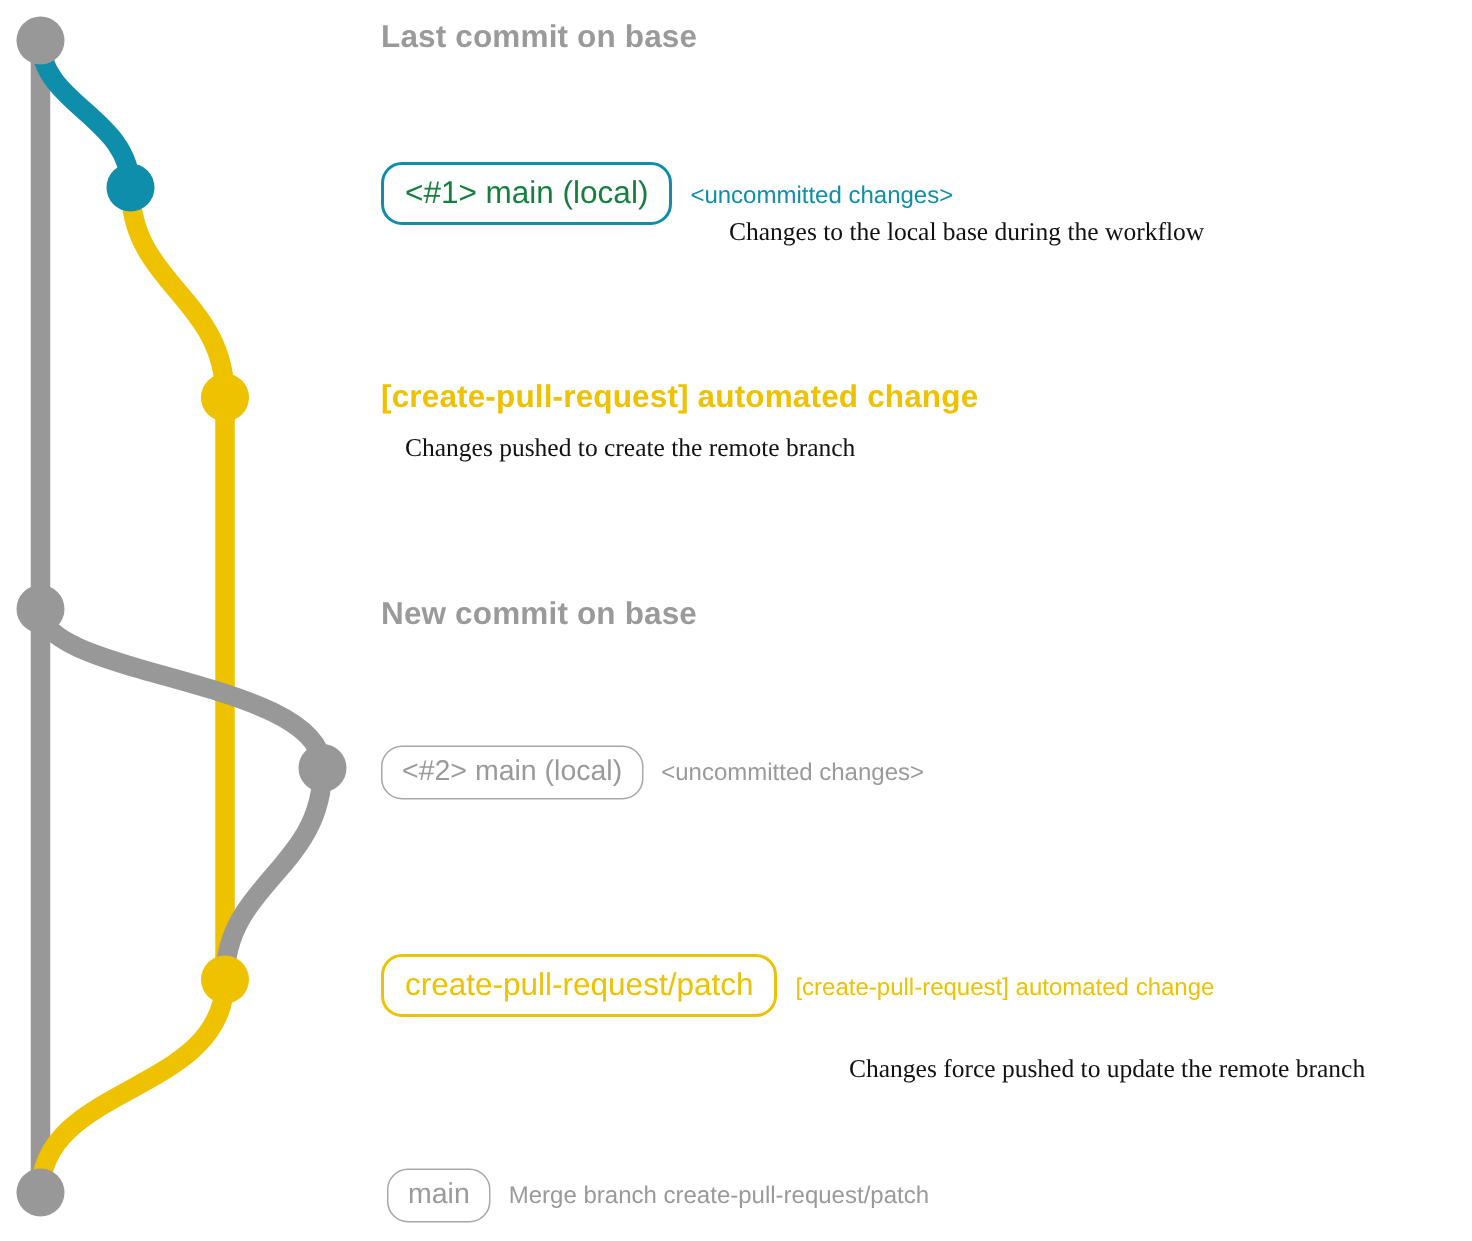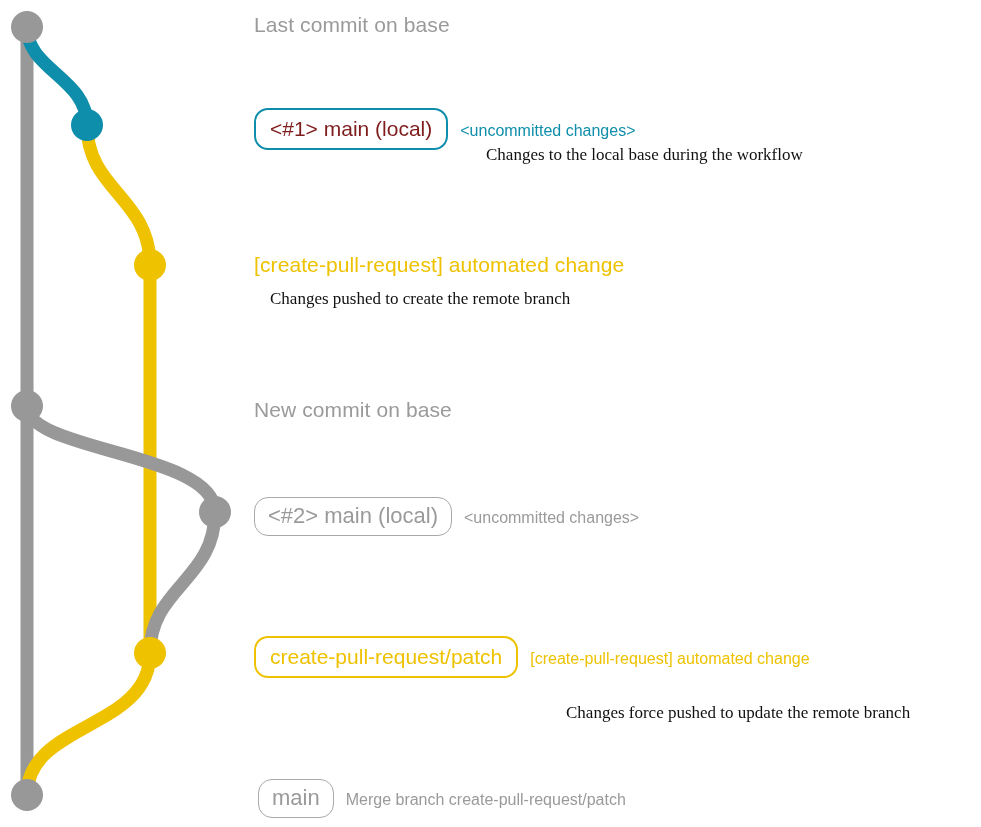--- a/index.html
+++ b/index.html
@@ -30,40 +30,41 @@
     display: flex;
     align-items: baseline;
   }
   
   .caption {
     font-family: "Liberation Sans", sans-serif;
     font-size: 21px;
     color: #9a9a9a;
     white-space: nowrap;
     letter-spacing: 0.1px;
+    font-weight: bold;
   }
   .caption.yellow { color: #eec200; }
 
   
   .badge {
     display: inline-block;
     font-family: "Liberation Sans", sans-serif;
     font-size: 21px;
     line-height: 1;
     padding: 8px 14px 9px 14px;
     border-radius: 14px;
     border: 2px solid #9a9a9a;
     color: #9a9a9a;
     white-space: nowrap;
     background: #ffffff;
   }
-  .badge.teal   { border-color: #0e8eab; color: #7f1d1d; }
+  .badge.teal   { border-color: #0e8eab; color: #15803d; }
   .badge.yellow { border-color: #eec200; color: #eec200; }
   .badge.gray   { border-color: #a8a8a8; color: #9a9a9a; }
-  .badge.small  { font-size: 22px; padding: 7px 13px 8px 13px; border-width: 1.5px; }
+  .badge.small  { font-size: 19px; padding: 7px 13px 8px 13px; border-width: 1.5px; }
 
   
   .msg {
     font-family: "Liberation Sans", sans-serif;
     font-size: 16px;
     color: #9a9a9a;
     white-space: nowrap;
     margin-left: 12px;
   }
   .msg.teal   { color: #0e8eab; }

